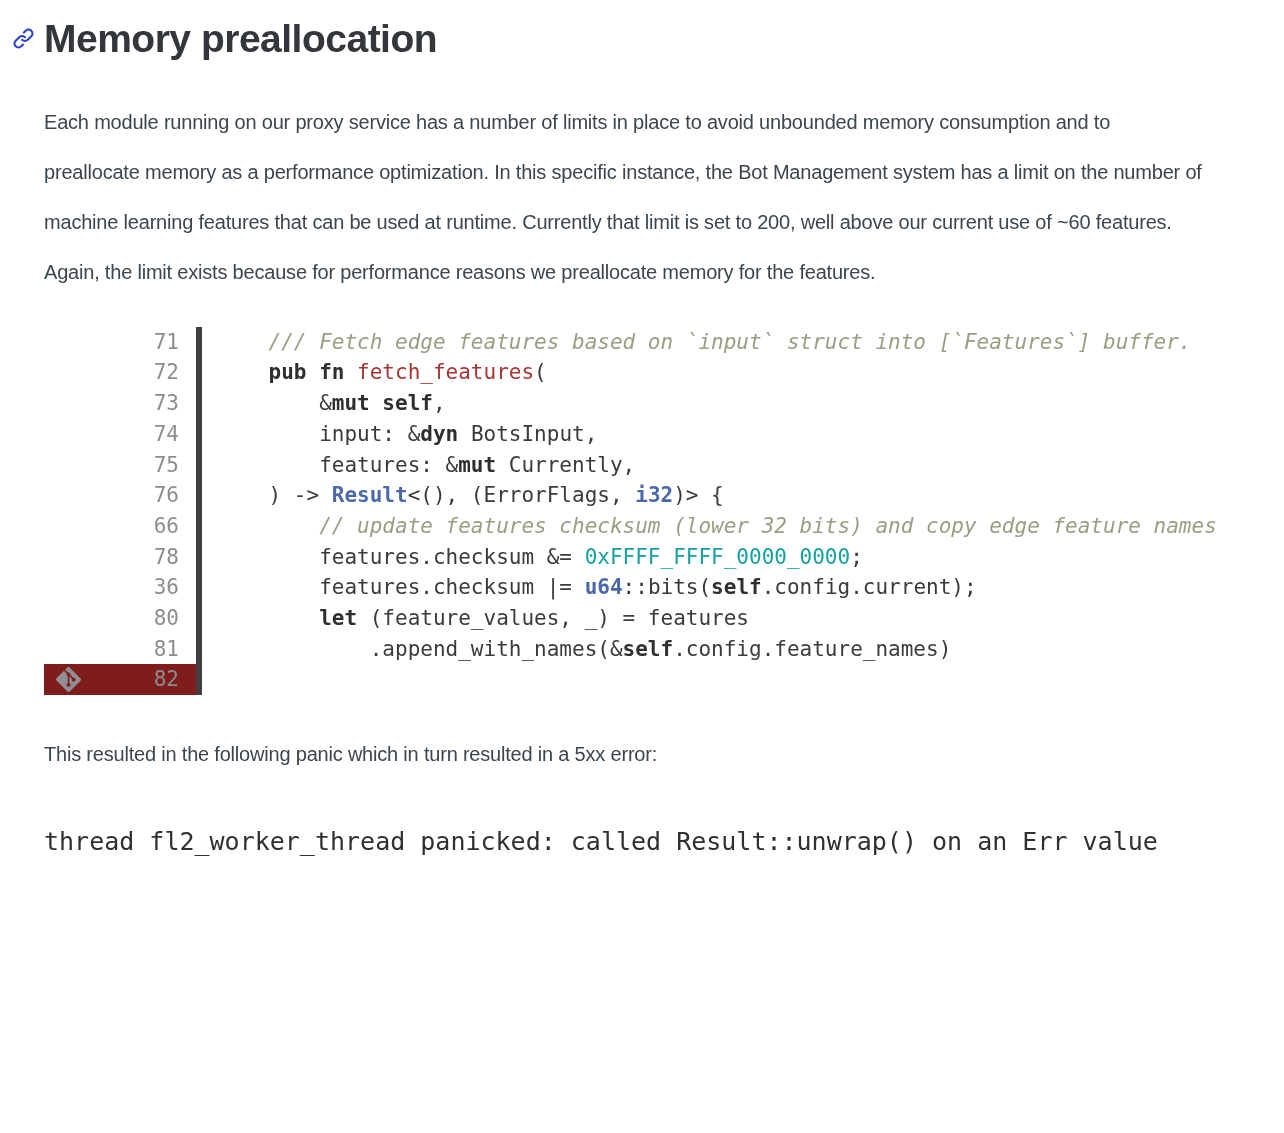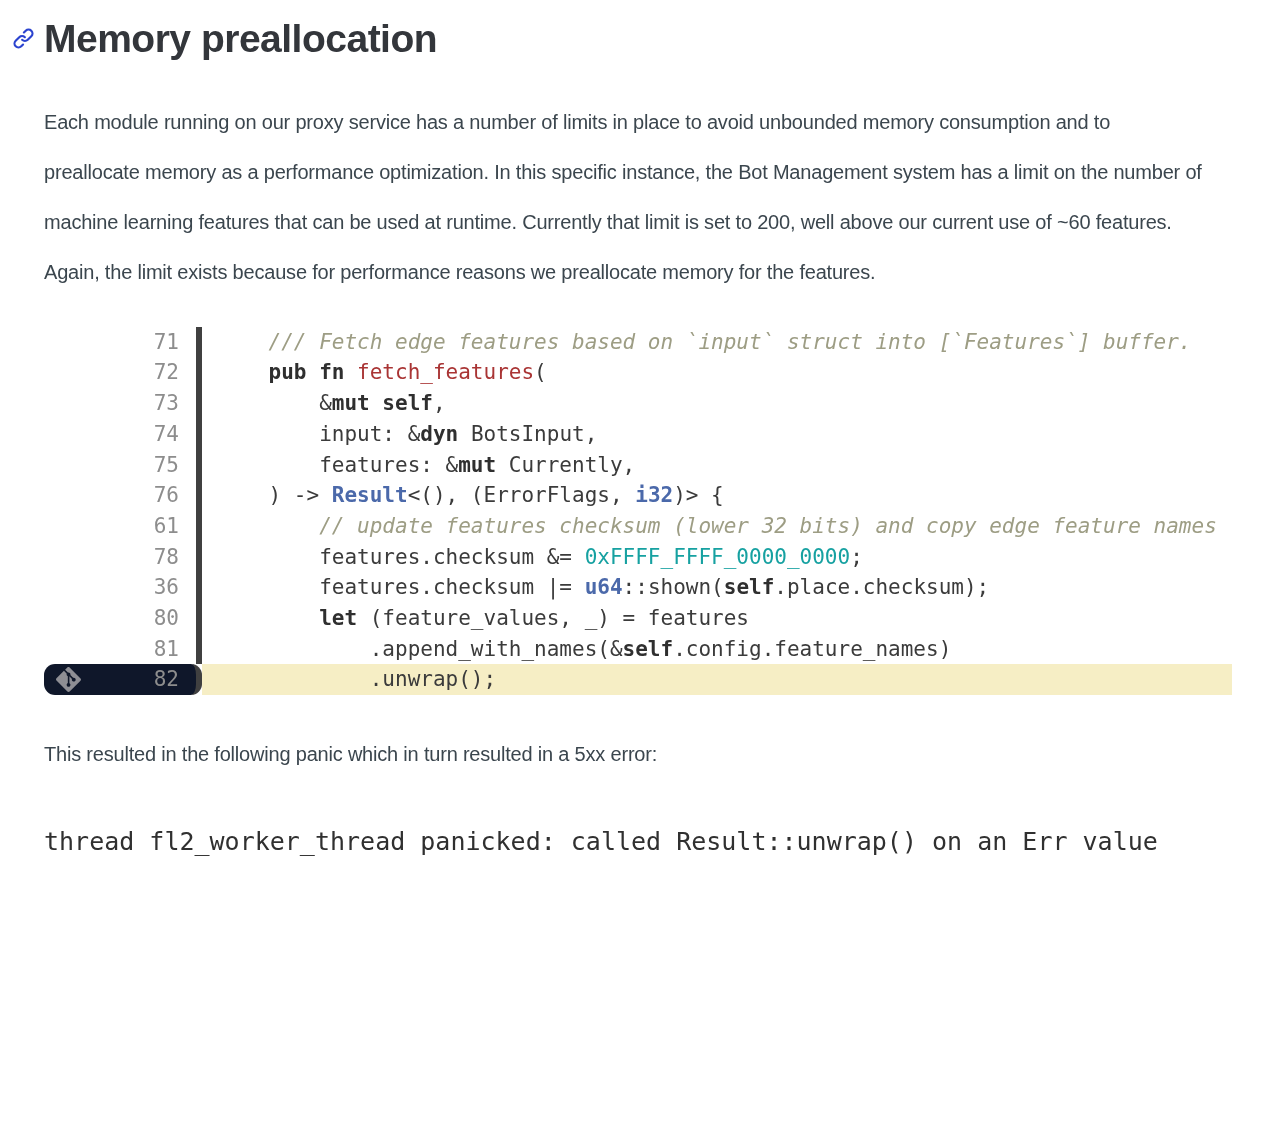--- a/index.html
+++ b/index.html
@@ -34,21 +34,21 @@
     border-right:6px solid #404040;
     color:#8d8d8d;
   }
   .lnum { margin-left:auto; }
   .marker-icon { width:25px; height:25px; display:flex; align-items:center; }
   .marker-icon svg { width:25px; height:25px; display:block; }
   .code-text {
     flex:1; white-space:pre; padding-left:16px; color:#3b3b3b;
     overflow:hidden;
   }
-  .code-row.hl .gutter { background:#0f172a;border-radius:11px; }
+  .code-row.hl .gutter { background:#7f1d1d; }
   .code-row.hl .code-text { background:#f6eec5; }
 
   .tok-p   { color:#3b3b3b; }
   .tok-kw  { color:#2f2f2f; font-weight:700; }
   .tok-fn  { color:#a93434; }
   .tok-ty  { color:#4b69aa; font-weight:700; }
   .tok-num { color:#16a1a1; }
   .tok-com { color:#9d9d84; font-style:italic; }
 
   .panic-line {
@@ -106,35 +106,35 @@
           <span class="code-text"><span class="tok-p">        features: &amp;</span><span class="tok-kw">mut</span><span class="tok-p"> Currently,</span></span>
         </div>
         <div class="code-row">
           <span class="gutter">
             <span class="lnum">76</span>
           </span>
           <span class="code-text"><span class="tok-p">    ) -&gt; </span><span class="tok-ty">Result</span><span class="tok-p">&lt;(), (ErrorFlags, </span><span class="tok-ty">i32</span><span class="tok-p">)&gt; {</span></span>
         </div>
         <div class="code-row">
           <span class="gutter">
-            <span class="lnum">61</span>
+            <span class="lnum">66</span>
           </span>
           <span class="code-text"><span class="tok-com">        // update features checksum (lower 32 bits) and copy edge feature names</span></span>
         </div>
         <div class="code-row">
           <span class="gutter">
             <span class="lnum">78</span>
           </span>
           <span class="code-text"><span class="tok-p">        features.checksum &amp;= </span><span class="tok-num">0xFFFF_FFFF_0000_0000</span><span class="tok-p">;</span></span>
         </div>
         <div class="code-row">
           <span class="gutter">
             <span class="lnum">36</span>
           </span>
-          <span class="code-text"><span class="tok-p">        features.checksum |= </span><span class="tok-ty">u64</span><span class="tok-p">::shown(</span><span class="tok-kw">self</span><span class="tok-p">.place.checksum);</span></span>
+          <span class="code-text"><span class="tok-p">        features.checksum |= </span><span class="tok-ty">u64</span><span class="tok-p">::bits(</span><span class="tok-kw">self</span><span class="tok-p">.config.current);</span></span>
         </div>
         <div class="code-row">
           <span class="gutter">
             <span class="lnum">80</span>
           </span>
           <span class="code-text"><span class="tok-kw">        let</span><span class="tok-p"> (feature_values, _) = features</span></span>
         </div>
         <div class="code-row">
           <span class="gutter">
             <span class="lnum">81</span>
@@ -143,21 +143,20 @@
         </div>
         <div class="code-row hl">
           <span class="gutter">
             <span class="marker-icon">
               <svg viewBox="0 0 24 24" xmlns="http://www.w3.org/2000/svg">
                 <path fill="#8e8e94" d="M23.546 10.93 13.067.452c-.604-.603-1.582-.603-2.188 0L8.708 2.627l2.76 2.76c.645-.215 1.379-.07 1.889.441.516.515.658 1.258.438 1.9l2.658 2.66c.645-.223 1.387-.078 1.9.435.721.72.721 1.884 0 2.604-.719.719-1.881.719-2.6 0-.539-.541-.674-1.337-.404-1.996L12.86 8.955v6.525c.176.086.342.203.488.348.713.721.713 1.883 0 2.6-.719.721-1.889.721-2.609 0-.719-.719-.719-1.879 0-2.598.182-.18.387-.316.605-.406V8.835c-.217-.091-.424-.222-.6-.401-.545-.545-.676-1.342-.396-2.009L7.636 3.7.45 10.881c-.6.605-.6 1.584 0 2.189l10.48 10.477c.604.604 1.582.604 2.186 0l10.43-10.43c.605-.603.605-1.582 0-2.187"></path>
               </svg>
             </span>
             <span class="lnum">82</span>
           </span>
-          <span class="code-text"><span class="tok-p">            .unwrap();</span></span>
         </div>
       </div>
   </div>
 
   <p class="body-par">This resulted in the following panic which in turn resulted in a 5xx error:</p>
 
   <div class="panic-line">thread fl2_worker_thread panicked: called Result::unwrap() on an Err value</div>
 
 </div>
 

